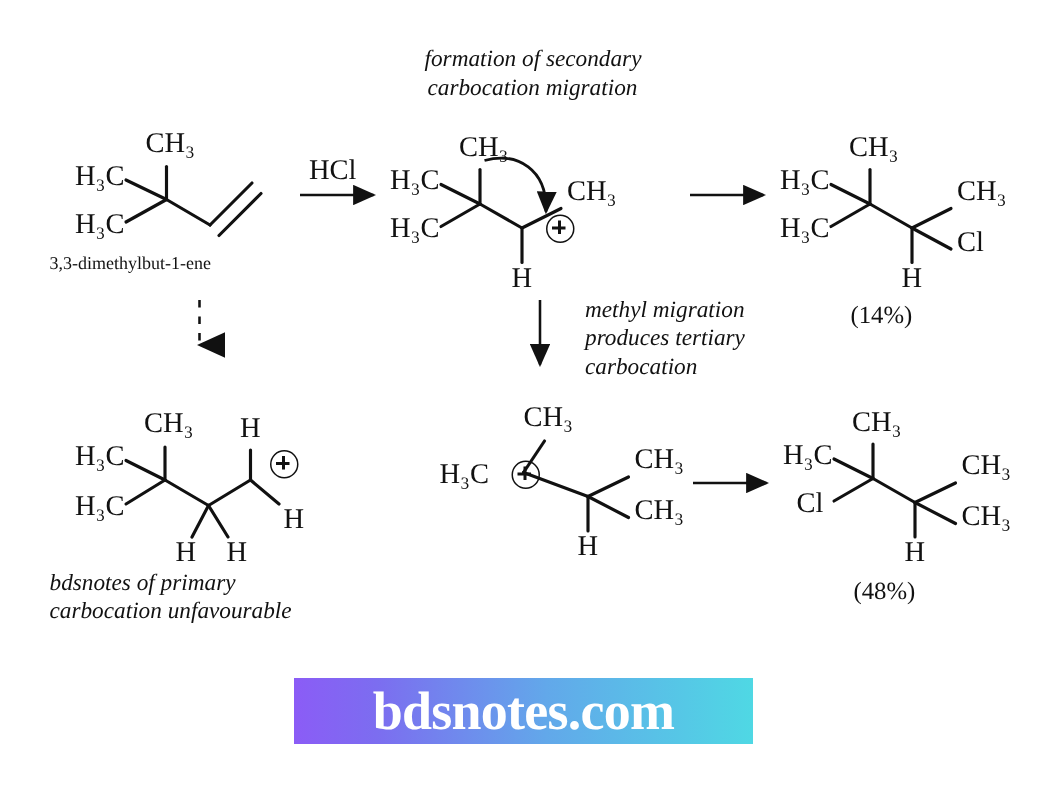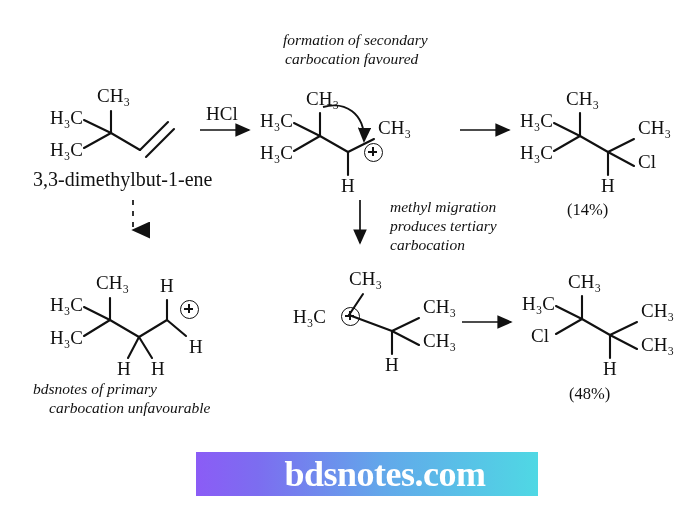--- a/index.html
+++ b/index.html
@@ -8,35 +8,34 @@
     background:#ffffff;
     font-family:"Liberation Serif","DejaVu Serif",serif;
     color:#111;
     position:relative;
     overflow:hidden;
   }
   .canvas{position:absolute;left:0;top:0;width:699px;height:528px;}
   .lbl{position:absolute;white-space:nowrap;line-height:1;}
   .atom{font-size:19px;font-family:"Liberation Serif","DejaVu Serif",serif;}
   .cap{position:absolute;font-style:italic;font-size:15.5px;line-height:1.22;white-space:nowrap;}
-  .name{position:absolute;font-size:20px;white-space:nowrap;}
+  .name{position:absolute;font-size:12px;white-space:nowrap;}
   .pct{position:absolute;font-size:16.5px;white-space:nowrap;}
   svg{position:absolute;left:0;top:0;overflow:visible;}
   .bond{stroke:#111;stroke-width:2.1;fill:none;stroke-linecap:round;}
   .arrowline{stroke:#111;stroke-width:1.7;fill:none;}
   .curve{stroke:#111;stroke-width:1.9;fill:none;}
   .plus-circle{position:absolute;width:17px;height:17px;border:1.7px solid #111;border-radius:50%;}
   .plus-circle:before,.plus-circle:after{content:"";position:absolute;background:#111;}
   .plus-circle:before{left:3px;top:7px;width:9px;height:1.7px;}
   .plus-circle:after{top:3px;left:7px;height:9px;width:1.7px;}
   .watermark{
     position:absolute;
     display:flex;align-items:center;justify-content:center;
     background:linear-gradient(90deg,#8b5cf6 0%,#7c6df0 18%,#62a8ea 55%,#4fd8e4 100%);
-    padding-left:36px;
   }
   .watermark span{
     color:#ffffff;font-weight:bold;font-size:36px;letter-spacing:-0.5px;
     font-family:"Liberation Serif","DejaVu Serif",serif;
   }
 </style>
 </head>
 <body>
 
 <div class="canvas">
@@ -136,21 +135,21 @@
   </svg>
 
   <div class="lbl atom" style="left:97px;top:86px;">CH₃</div>
   <div class="lbl atom" style="left:50px;top:108px;">H₃C</div>
   <div class="lbl atom" style="left:50px;top:140px;">H₃C</div>
   <div class="name" style="left:33px;top:168px;">3,3-dimethylbut-1-ene</div>
 
   <div class="lbl atom" style="left:206px;top:104px;">HCl</div>
 
   <div class="cap" style="left:283px;top:31px;">formation of secondary</div>
-  <div class="cap" style="left:285px;top:50px;">carbocation favoured</div>
+  <div class="cap" style="left:285px;top:50px;">carbocation migration</div>
 
   <div class="lbl atom" style="left:306px;top:89px;">CH₃</div>
   <div class="lbl atom" style="left:260px;top:111px;">H₃C</div>
   <div class="lbl atom" style="left:260px;top:143px;">H₃C</div>
   <div class="lbl atom" style="left:378px;top:118px;">CH₃</div>
   <div class="lbl atom" style="left:341px;top:176px;">H</div>
   <div class="plus-circle" style="left:364px;top:143px;"></div>
 
   <div class="lbl atom" style="left:566px;top:89px;">CH₃</div>
   <div class="lbl atom" style="left:520px;top:111px;">H₃C</div>
@@ -167,21 +166,21 @@
   <div class="lbl atom" style="left:96px;top:273px;">CH₃</div>
   <div class="lbl atom" style="left:50px;top:295px;">H₃C</div>
   <div class="lbl atom" style="left:50px;top:328px;">H₃C</div>
   <div class="lbl atom" style="left:160px;top:276px;">H</div>
   <div class="lbl atom" style="left:189px;top:337px;">H</div>
   <div class="lbl atom" style="left:117px;top:359px;">H</div>
   <div class="lbl atom" style="left:151px;top:359px;">H</div>
   <div class="plus-circle" style="left:180px;top:300px;"></div>
 
   <div class="cap" style="left:33px;top:380px;">bdsnotes of primary</div>
-  <div class="cap" style="left:49px;top:399px;">carbocation unfavourable</div>
+  <div class="cap" style="left:33px;top:399px;">carbocation unfavourable</div>
 
   <div class="lbl atom" style="left:349px;top:269px;">CH₃</div>
   <div class="lbl atom" style="left:293px;top:307px;">H₃C</div>
   <div class="lbl atom" style="left:423px;top:297px;">CH₃</div>
   <div class="lbl atom" style="left:423px;top:331px;">CH₃</div>
   <div class="lbl atom" style="left:385px;top:355px;">H</div>
   <div class="plus-circle" style="left:341px;top:307px;"></div>
 
   <div class="lbl atom" style="left:568px;top:272px;">CH₃</div>
   <div class="lbl atom" style="left:522px;top:294px;">H₃C</div>

